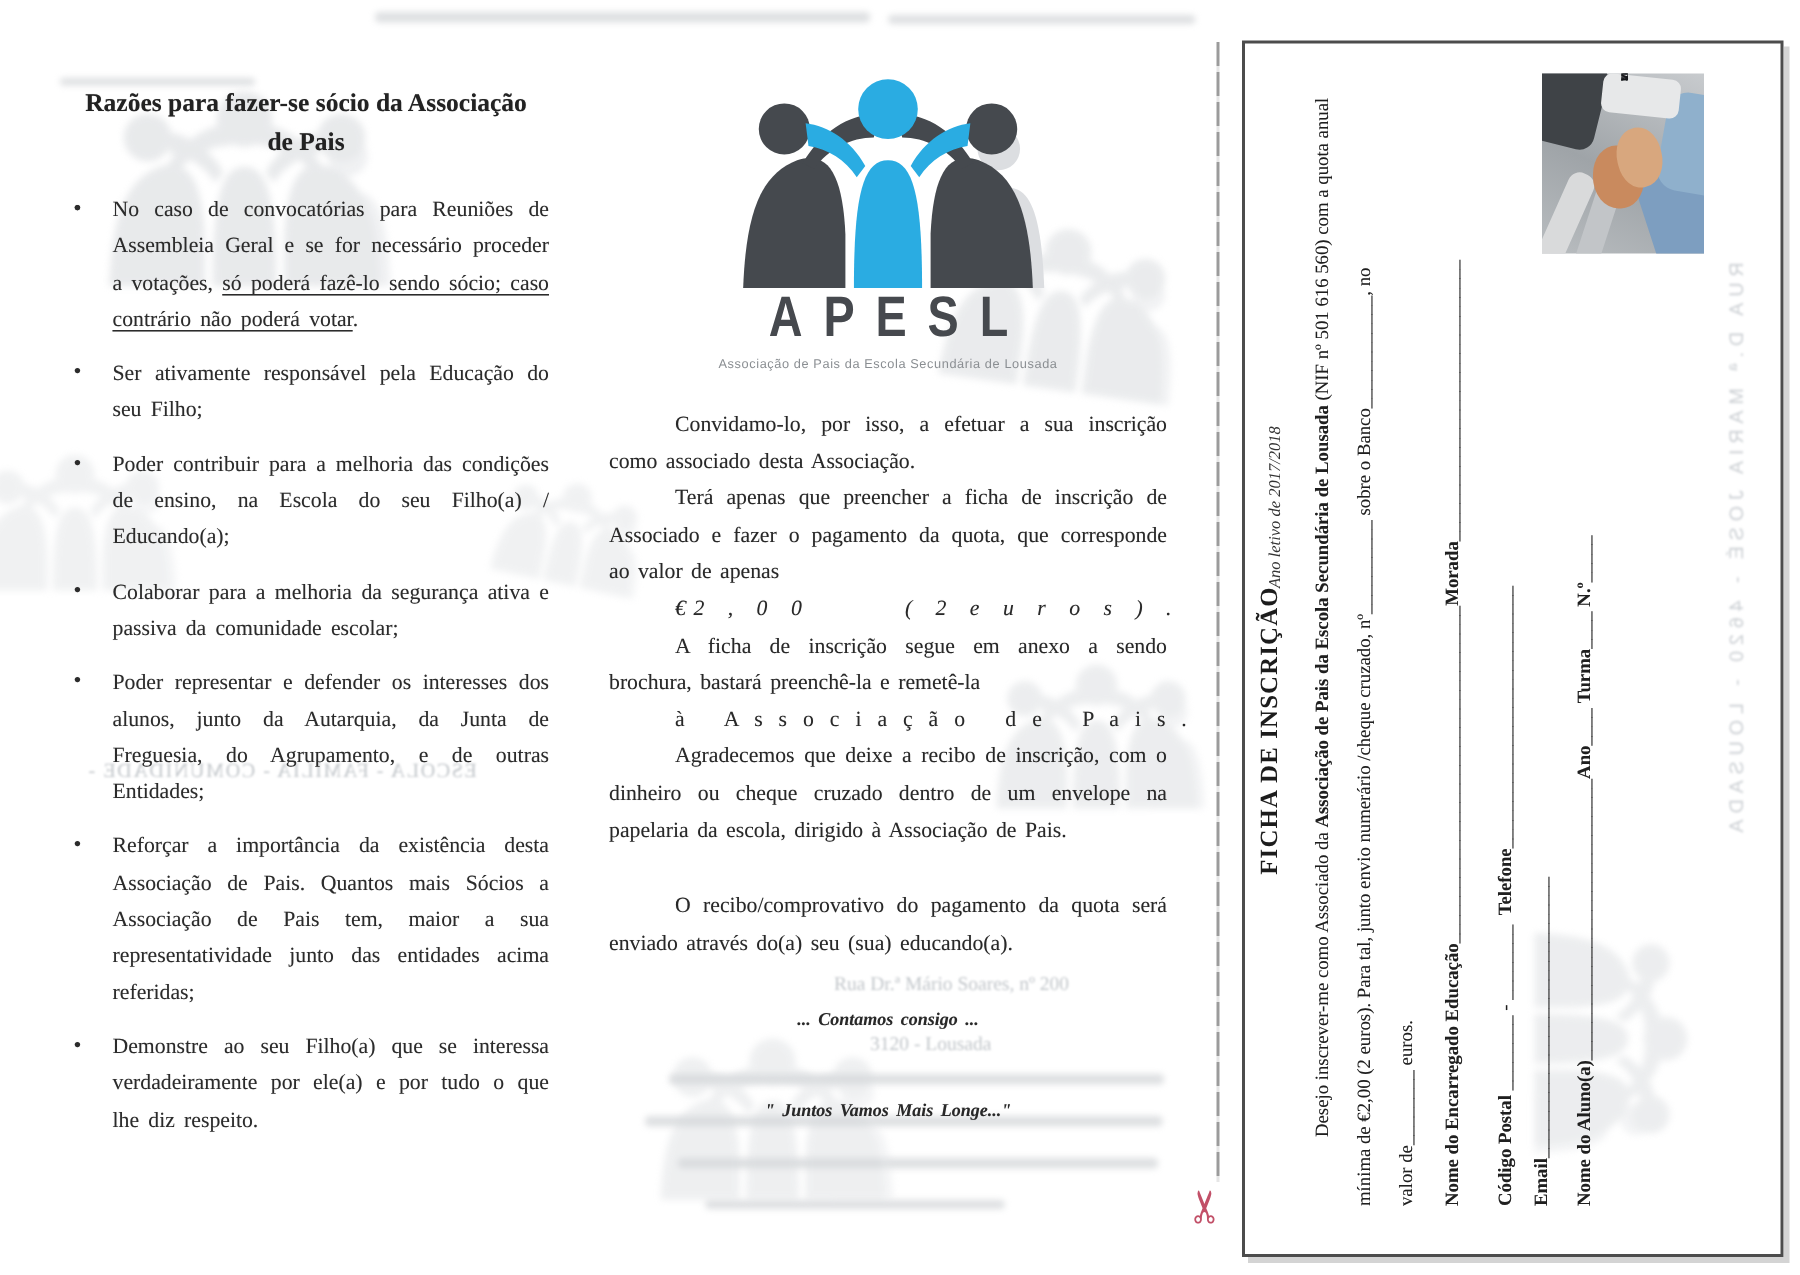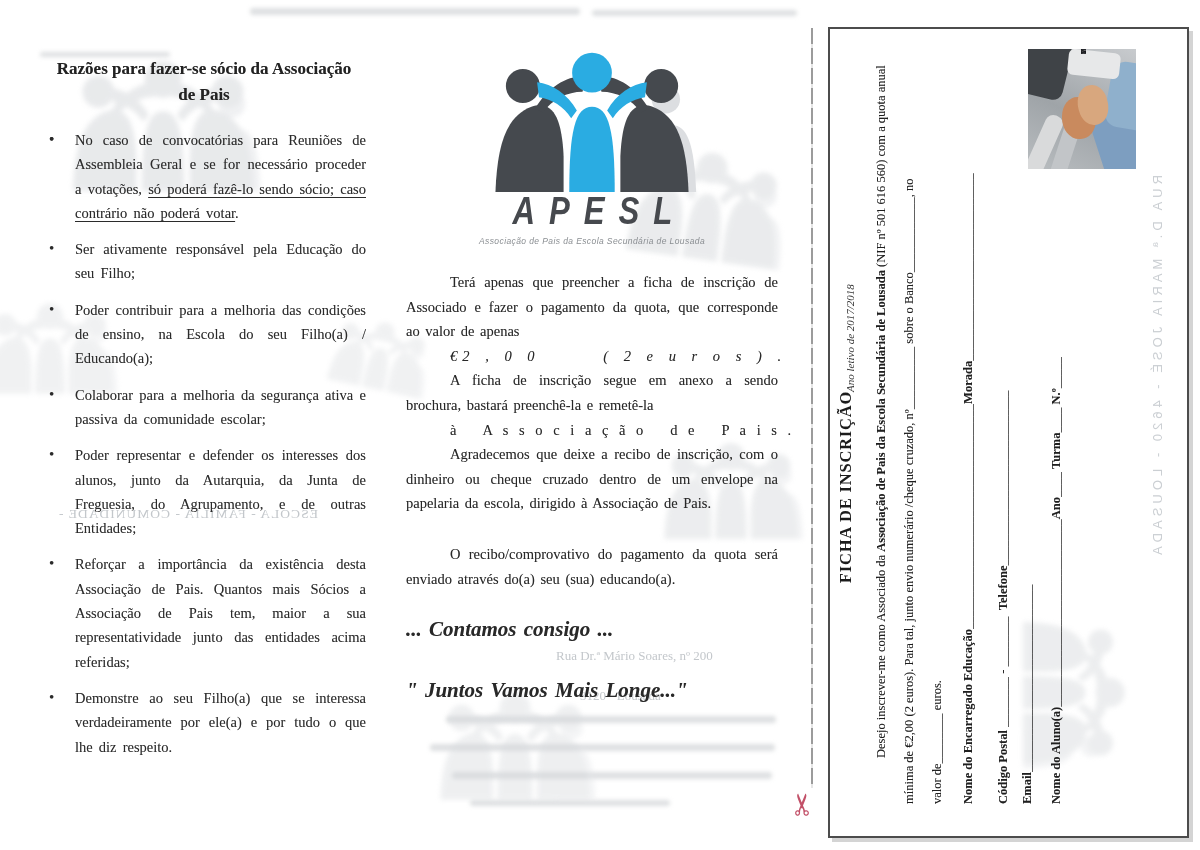--- a/index.html
+++ b/index.html
@@ -15,30 +15,30 @@
   .mirror{transform:scaleX(-1);}
   .ghost-svg{position:absolute;filter:blur(2.5px);}
   
   .left-panel{position:absolute;left:42px;top:56px;width:324px;}
   .lp-title{width:304px;margin:0 auto 20px;text-align:center;font-weight:bold;font-size:17px;line-height:26px;color:#222;text-shadow:0 0 .5px rgba(30,30,30,.4);}
   .bullet{position:relative;padding-left:33px;margin:0 0 12px;text-align:justify;font-size:14.5px;line-height:24.3px;word-spacing:2.5px;color:#2b2b2b;text-shadow:0 0 .5px rgba(40,40,40,.3);}
   .bullet .dot{position:absolute;left:7px;top:-1px;font-size:15px;}
   .ul{ text-decoration:underline;text-underline-offset:3px;}
   
   .mid-panel{position:absolute;left:406px;top:50px;width:372px;}
-  .logo-wrap{width:270px;margin:0 auto;text-align:center;font-style:italic;}
+  .logo-wrap{width:270px;margin:0 auto;text-align:center;}
   .logo-svg{width:248px;height:142px;--c1:#2aace2;--c2:#45494e;--c3:#dcdee1;}
   .ghost-colors{--c1:#d6d9dc;--c2:#d6d9dc;--c3:#e3e5e8;}
   .apesl{display:inline-block;transform:scaleX(.82);transform-origin:center;font-family:"Liberation Sans",sans-serif;font-weight:600;font-size:38px;letter-spacing:17px;padding-left:17px;color:#46494e;margin-top:-6px;}
   .logo-sub{font-family:"Liberation Sans",sans-serif;font-size:8.5px;letter-spacing:.4px;color:#8a8e92;margin-top:3px;}
   .mid-text{margin-top:24px;font-size:14.5px;line-height:24.6px;text-align:justify;word-spacing:2px;color:#282828;text-shadow:0 0 .5px rgba(40,40,40,.3);}
   .mid-text p{margin:0;text-indent:44px;}
   .quota{white-space:pre;letter-spacing:5px;text-indent:0;margin:6px 0 4px;font-style:italic;}
   .spaced-line{white-space:pre;letter-spacing:2.5px;}
-  .closing{ text-align:left;font-weight:bold;font-style:italic;font-size:21px;text-indent:0 !important;}
+  .closing{ text-align:center;font-weight:bold;font-style:italic;font-size:12px;text-indent:0 !important;}
   .c1m{margin-top:26px !important;}
   .c2m{margin-top:36px !important;}
   
   .cut-line{position:absolute;left:811px;top:28px;width:2px;height:760px;
     background:repeating-linear-gradient(to bottom,#9b9b9b 0 16px,rgba(155,155,155,.25) 16px 20px);}
   .scissors{position:absolute;left:789px;top:787px;font-size:30px;color:#c25068;transform:rotate(90deg) scaleX(-1);font-family:"DejaVu Sans",sans-serif;}
   
   .form-panel{position:absolute;left:828px;top:27px;width:357px;height:807px;border:2px solid #4c4c4c;box-shadow:4px 4px 0 #d4d4d4;background:transparent;}
   .form-inner{position:absolute;left:0;top:0;width:803px;height:353px;transform-origin:0 0;transform:rotate(-90deg) translateX(-803px);}
   .f-title{position:absolute;left:0;top:6px;width:690px;text-align:center;font-size:16.5px;font-weight:bold;letter-spacing:.8px;color:#1c1c1c;}
@@ -155,20 +155,21 @@
 
 <div class="mid-panel">
   <div class="logo-wrap">
     <svg class="logo-svg" viewBox="0 0 260 150">
         <use href="#people-symbol"></use>
       </svg>
     <div class="apesl">APESL</div>
     <div class="logo-sub">Associação de Pais da Escola Secundária de Lousada</div>
   </div>
   <div class="mid-text">
+    <p>Convidamo-lo, por isso, a efetuar a sua inscrição como associado desta Associação.</p>
     <p>Terá apenas que preencher a ficha de inscrição de Associado e fazer o pagamento da quota, que corresponde ao valor de apenas</p>
     <p class="quota">€2 , 0 0      ( 2 e u r o s ) .</p>
     <p>A ficha de inscrição segue em anexo a sendo brochura, bastará preenchê-la e remetê-la</p>
     <p class="spaced-line">à   A s s o c i a ç ã o   d e   P a i s .</p>
     <p>Agradecemos que deixe a recibo de inscrição, com o dinheiro ou cheque cruzado dentro de um envelope na papelaria da escola, dirigido à Associação de Pais.</p>
     <p style="margin-top:26px;">O recibo/comprovativo do pagamento da quota será enviado através do(a) seu (sua) educando(a).</p>
     <p class="closing c1m">... Contamos consigo ...</p>
     <p class="closing c2m">" Juntos Vamos Mais Longe..."</p>
   </div>
 </div>

